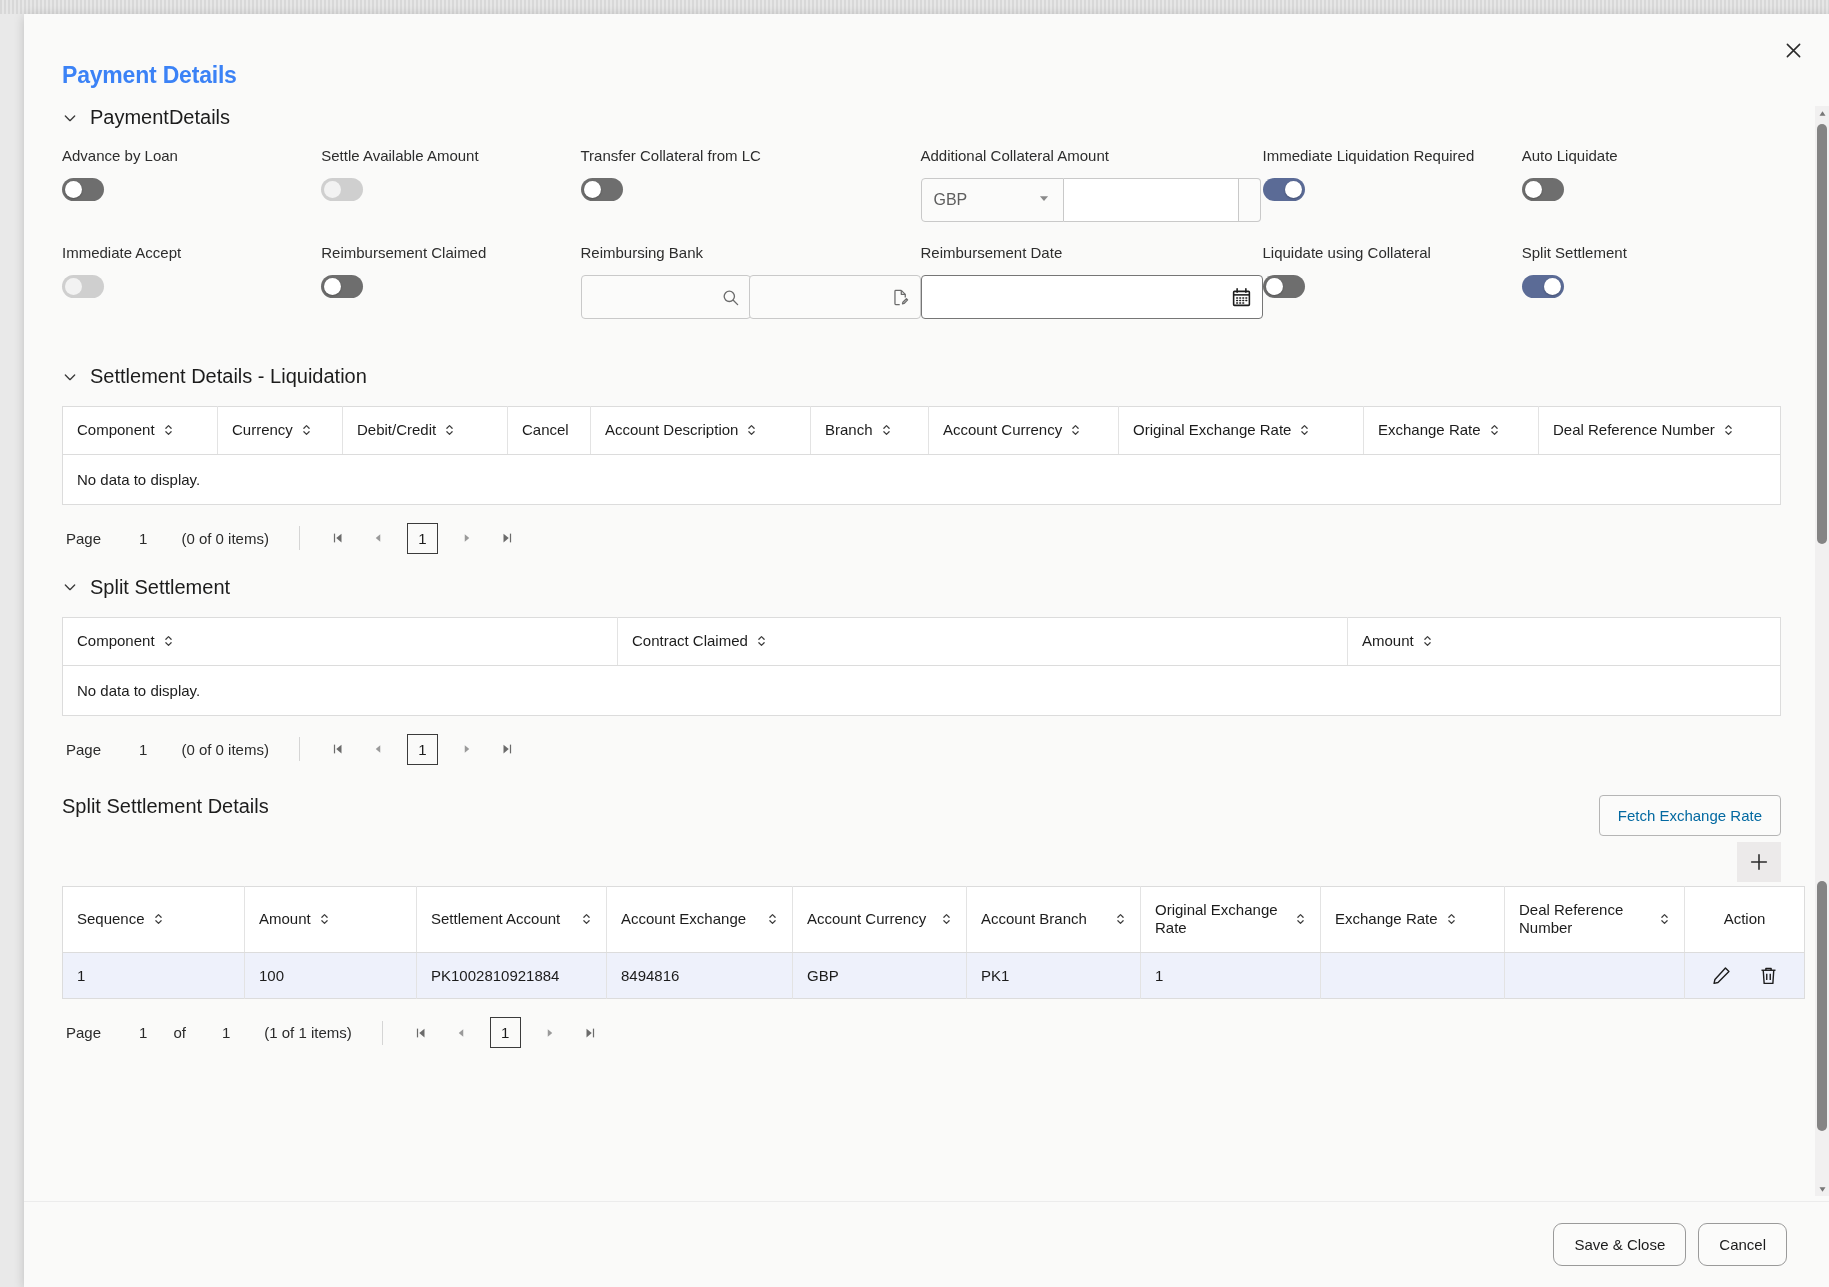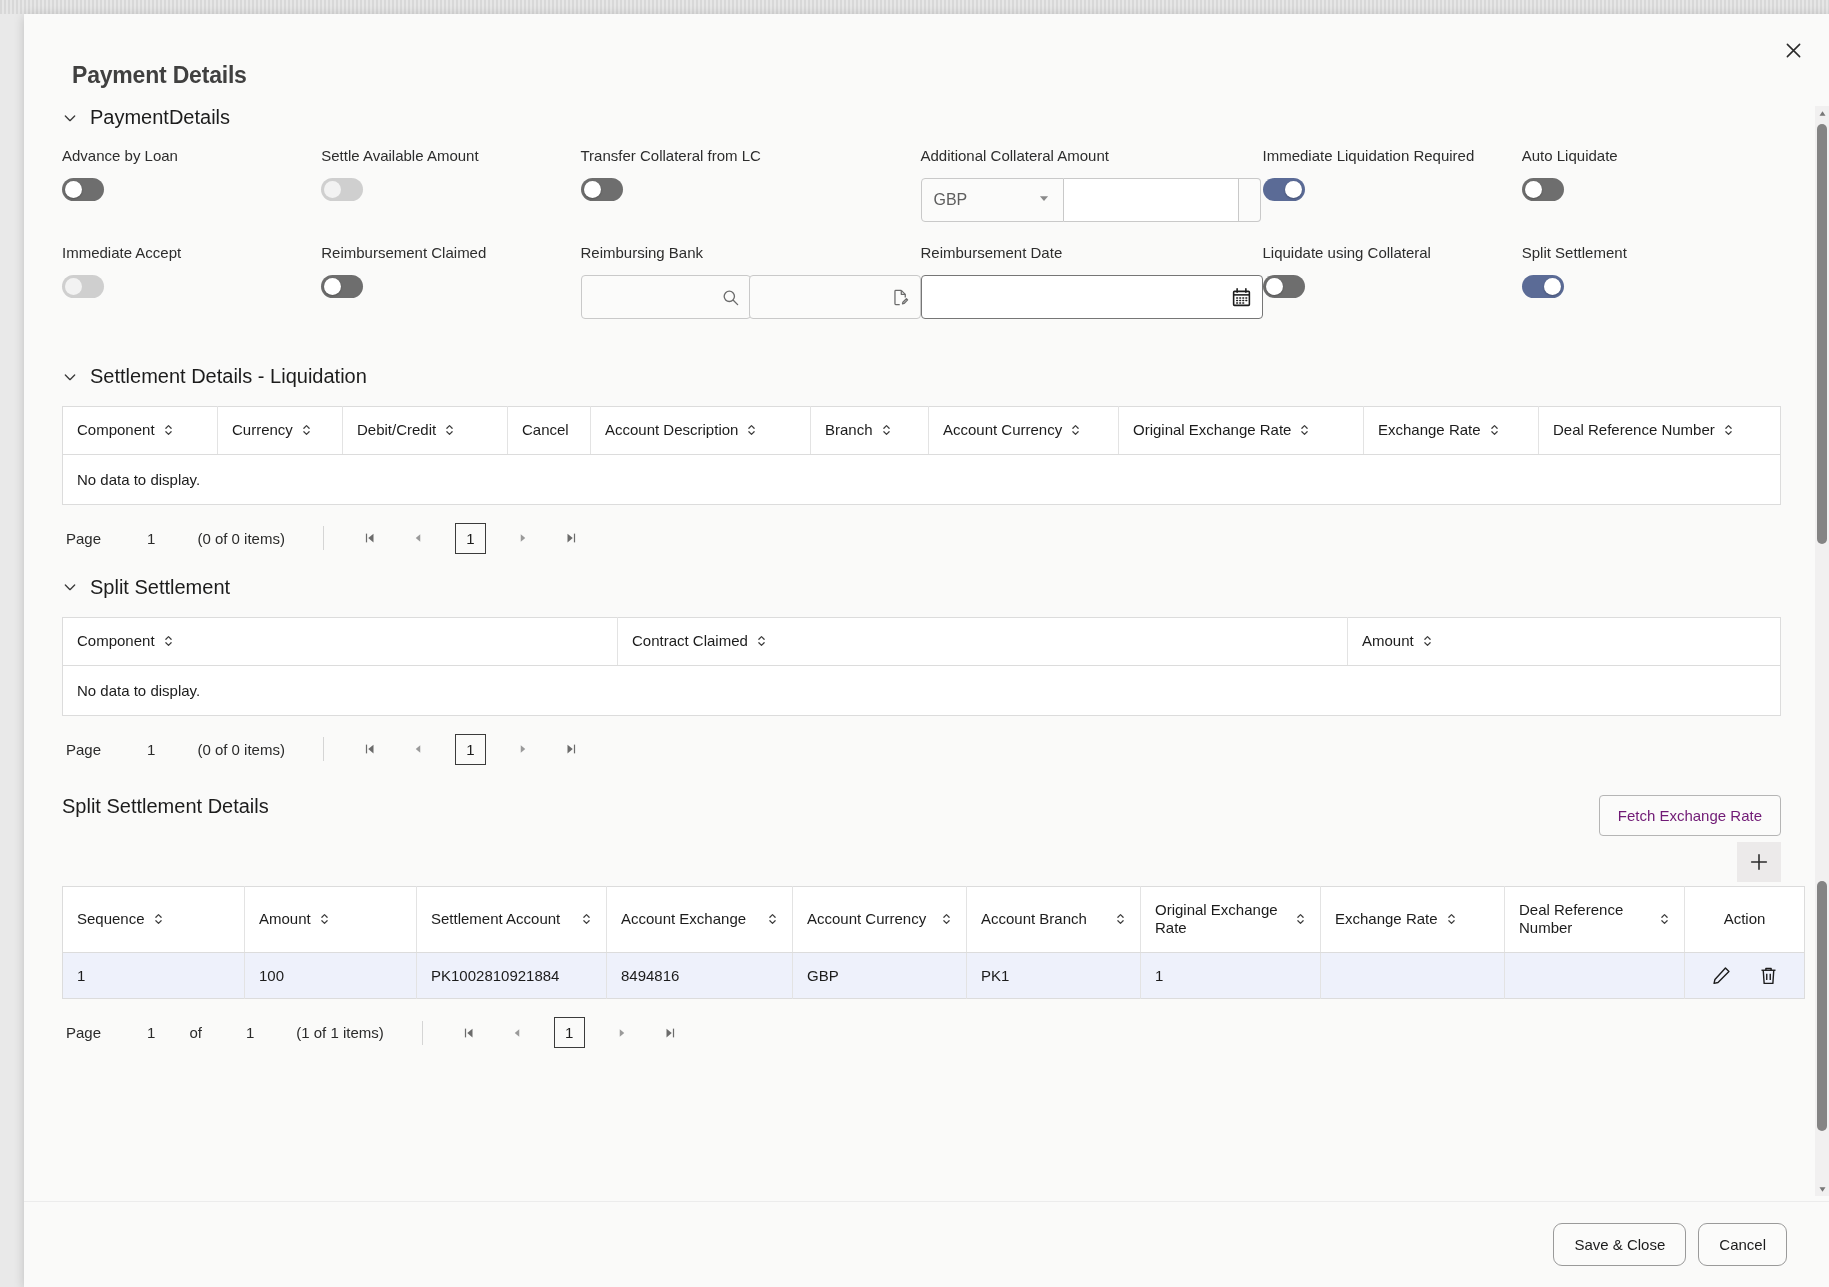--- a/index.html
+++ b/index.html
@@ -21,22 +21,22 @@
   .close-btn {
     position: absolute; right: 22px; top: 22px;
     width: 28px; height: 28px;
     cursor: pointer;
     display: flex; align-items: center; justify-content: center;
     color: #2b2b2b;
   }
   .close-btn svg { width: 21px; height: 21px; }
 
   .page-title {
-    position: absolute; left: 48px; top: 48px;
-    font-size: 23px; font-weight: bold; color: #404040;
+    position: absolute; left: 38px; top: 48px;
+    font-size: 23px; font-weight: bold; color: #3b82f6;
     letter-spacing: -0.2px;
   }
 
   .content {
     position: absolute; left: 0; top: 92px;
     width: 1795px; height: 1090px;
     overflow: hidden;
   }
   .inner { position: relative; padding: 0 38px; }
 
@@ -123,21 +123,21 @@
   .tbl td {
     font-size: 15px; color: #1c1c1c; padding: 12px 14px;
     border-right: 1px solid #e3e3e3; background: #fff;
   }
   .tbl td:last-child { border-right: 0; }
   .nodata td { color: #1c1c1c; padding: 16px 14px; }
   .datarow td { background: #eef1fb; border-top: 1px solid #c6cde8; }
 
   
   .pager {
-    display: flex; align-items: center; gap: 16px;
+    display: flex; align-items: center; gap: 8px;
     font-size: 15px; color: #2b2b2b; padding: 18px 4px 0 4px; text-align: center;
   }
   .pager .lab { margin-right: 30px; }
   .pager .num { margin-right: 26px; }
   .pager .cnt { margin-right: 22px; }
   .pager .sep { width:1px; height: 24px; background:#d5d5d5; margin: 0 14px 0 0;}
   .pg-btn {
     width: 32px; height: 30px; display:flex; align-items:center; justify-content:center;
     color: #6b6b6b; cursor: pointer; font-size: 14px;
   }
@@ -146,21 +146,21 @@
     display: flex; align-items: center; justify-content: center;
     font-size: 15px; color: #1c1c1c; margin: 0 5px; cursor: pointer;
   }
 
   
   .ssd-head { display:flex; align-items: flex-start; margin-top: 30px;}
   .ssd-title { font-size: 20px; color: #1c1c1c; }
   .ssd-right { margin-left: auto; text-align: right; }
   .btn-outline {
     border: 1px solid #b5b5b5; background: #fbfbfa; border-radius: 4px;
-    padding: 11px 18px; font-size: 15px; color: #701a75; cursor: pointer;
+    padding: 11px 18px; font-size: 15px; color: #0369a1; cursor: pointer;
     font-family: "Liberation Sans", sans-serif;
   }
   .plus-btn {
     width: 44px; height: 40px; background: #eceaea; margin: 6px 0 0 auto;
     display: flex; align-items: center; justify-content: center;
     cursor: pointer; color: #2b2b2b;
   }
   .plus-btn svg { width: 22px; height: 22px; }
 
   .act-cell { display: flex; align-items: center; gap: 26px; justify-content:center;}

